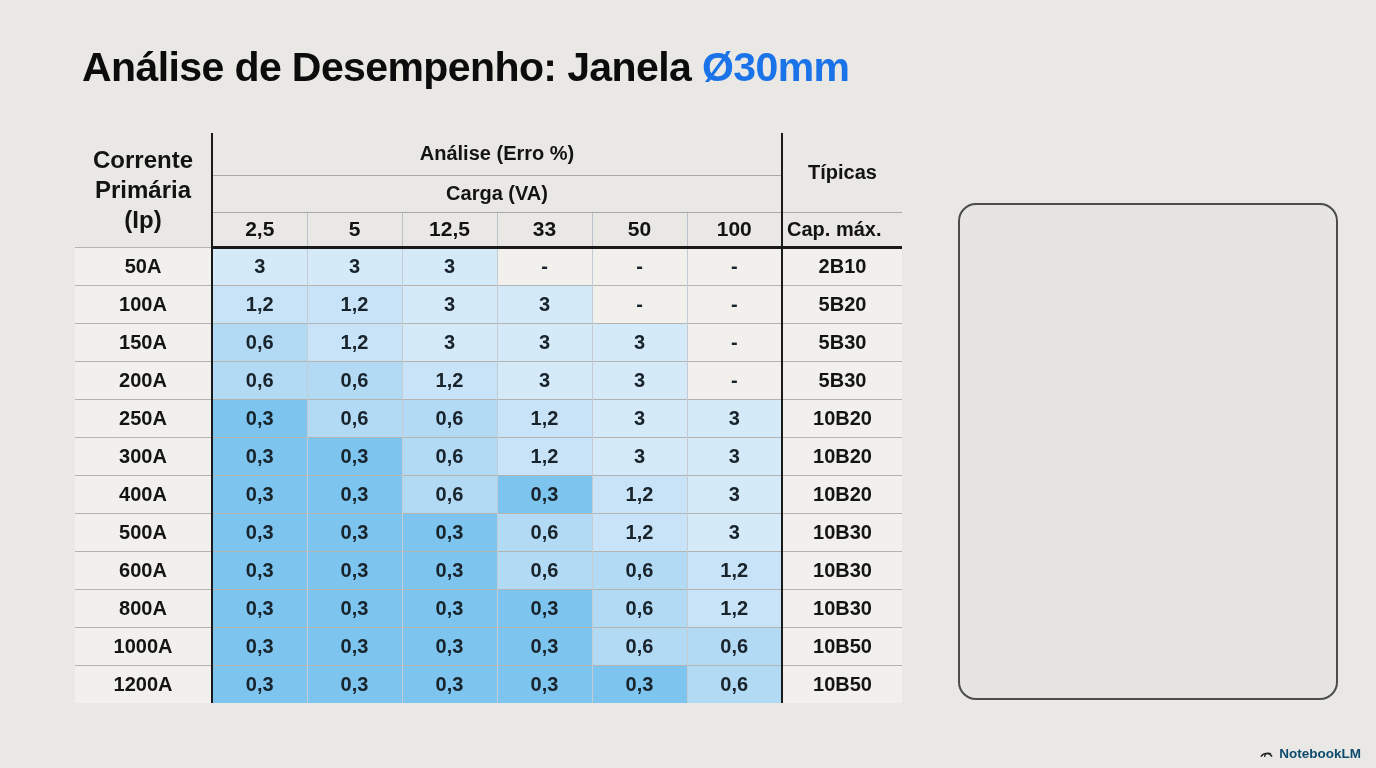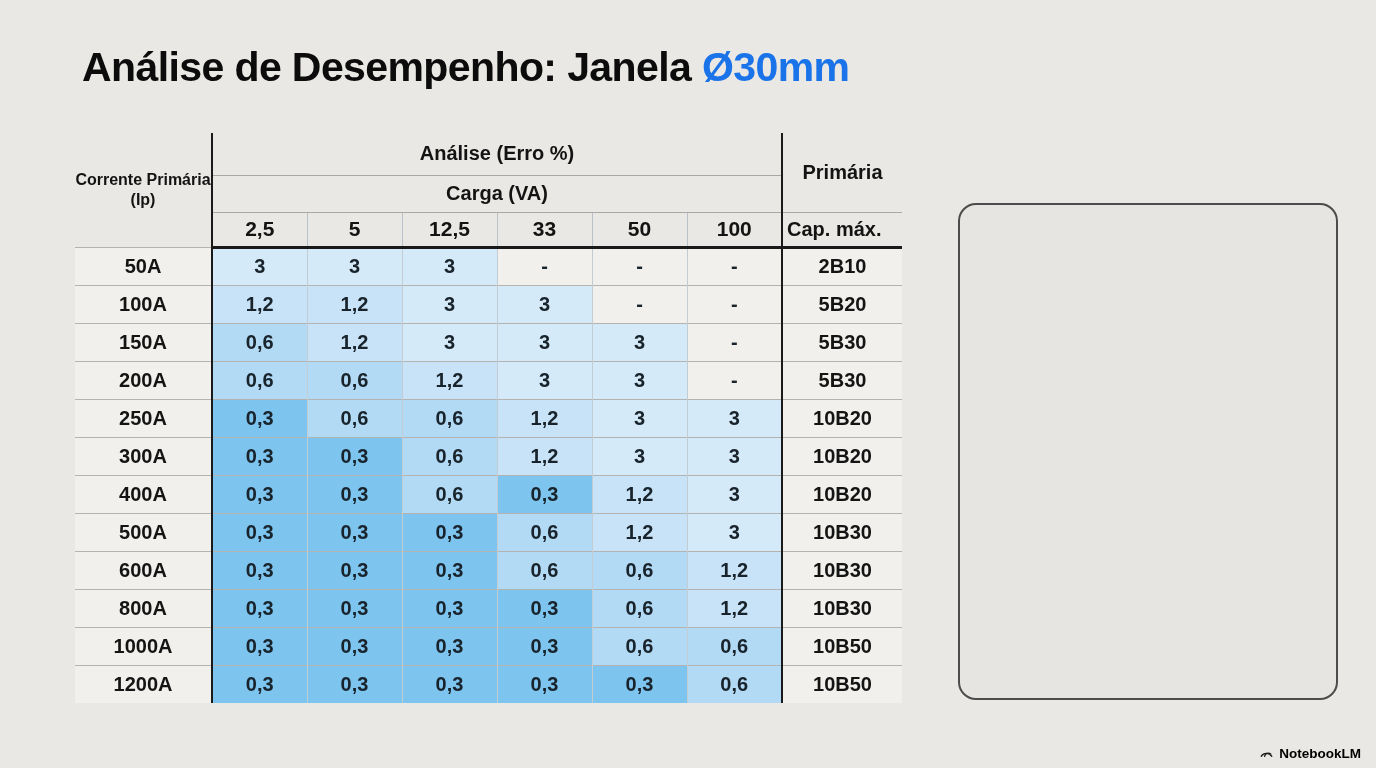--- a/index.html
+++ b/index.html
@@ -22,21 +22,21 @@
     width:827px;table-layout:fixed;border-collapse:collapse;
   }
   col.c-ip{width:137px;}
   col.c-load{width:95px;}
   col.c-prot{width:120px;}
   th,td{padding:0;margin:0;text-align:center;vertical-align:middle;}
   thead th{font-size:20px;font-weight:700;color:#131313;background:transparent;}
   thead tr.r1{height:42px;}
   thead tr.r2{height:37px;}
   thead tr.r3{height:35px;}
-  .ip-head{line-height:1.25;border-right:2.5px solid #1a1a1a;font-size:16px;}
+  .ip-head{line-height:1.25;border-right:2.5px solid #1a1a1a;font-size:24px;}
   .medicao-head{border-bottom:1.5px solid #a9a8a4;}
   .carga-head{border-bottom:1.5px solid #a9a8a4;}
   .prot-head{border-left:2.5px solid #1a1a1a;border-bottom:1.5px solid #a9a8a4;}
   .load-th{border-bottom:3px solid #1a1a1a;border-left:1.5px solid #b9c2c8;font-size:21px;}
   .cap-max-th{
     border-left:2.5px solid #1a1a1a;border-bottom:3px solid #1a1a1a;
     text-align:left;padding-left:4px;font-size:20px;
   }
   tbody tr{height:38px;}
   tbody td{font-size:20px;border-top:1.5px solid #b4b3af;}
@@ -51,21 +51,21 @@
     padding:26px 26px 20px 28px;
   }
   .panel h2{margin:0;font-size:25px;line-height:1.28;color:#111;font-weight:700;}
   .panel h2 span{display:block;}
   .panel .para{margin-top:23px;font-size:19.5px;line-height:1.34;color:#1a1a1a;}
   .panel .para:first-of-type{margin-top:20px;}
   
   .footer{
     position:absolute;right:15px;bottom:7px;
     display:flex;align-items:center;gap:5px;
-    font-size:13.5px;font-weight:600;color:#000000;
+    font-size:13.5px;font-weight:600;color:#0c4a6e;
   }
   .footer .brand-icon{display:inline-flex;align-items:center;}
 </style>
 </head>
 <body>
 
 <h1 class="page-title"><span>Análise de Desempenho: Janela </span><span class="accent" id="title-accent" style="color: rgb(26, 115, 232);">Ø30mm</span></h1>
 
 <table class="perf">
   <colgroup>
@@ -75,21 +75,21 @@
       <col class="c-load">
     <col class="c-load">
       <col class="c-load">
       <col class="c-load">
       <col class="c-prot">
   </colgroup>
   <thead>
     <tr class="r1">
       <th class="ip-head" rowspan="3">Corrente Primária (Ip)</th>
       <th class="medicao-head" colspan="6">Análise (Erro %)</th>
-      <th class="prot-head" rowspan="2">Primária</th>
+      <th class="prot-head" rowspan="2">Típicas</th>
     </tr>
     <tr class="r2">
       <th class="carga-head" colspan="6">Carga (VA)</th>
     </tr>
     <tr class="r3" id="loads-row">
         <th class="load-th">2,5</th>
         <th class="load-th">5</th>
         <th class="load-th">12,5</th>
         <th class="load-th">33</th>
         <th class="load-th">50</th>

